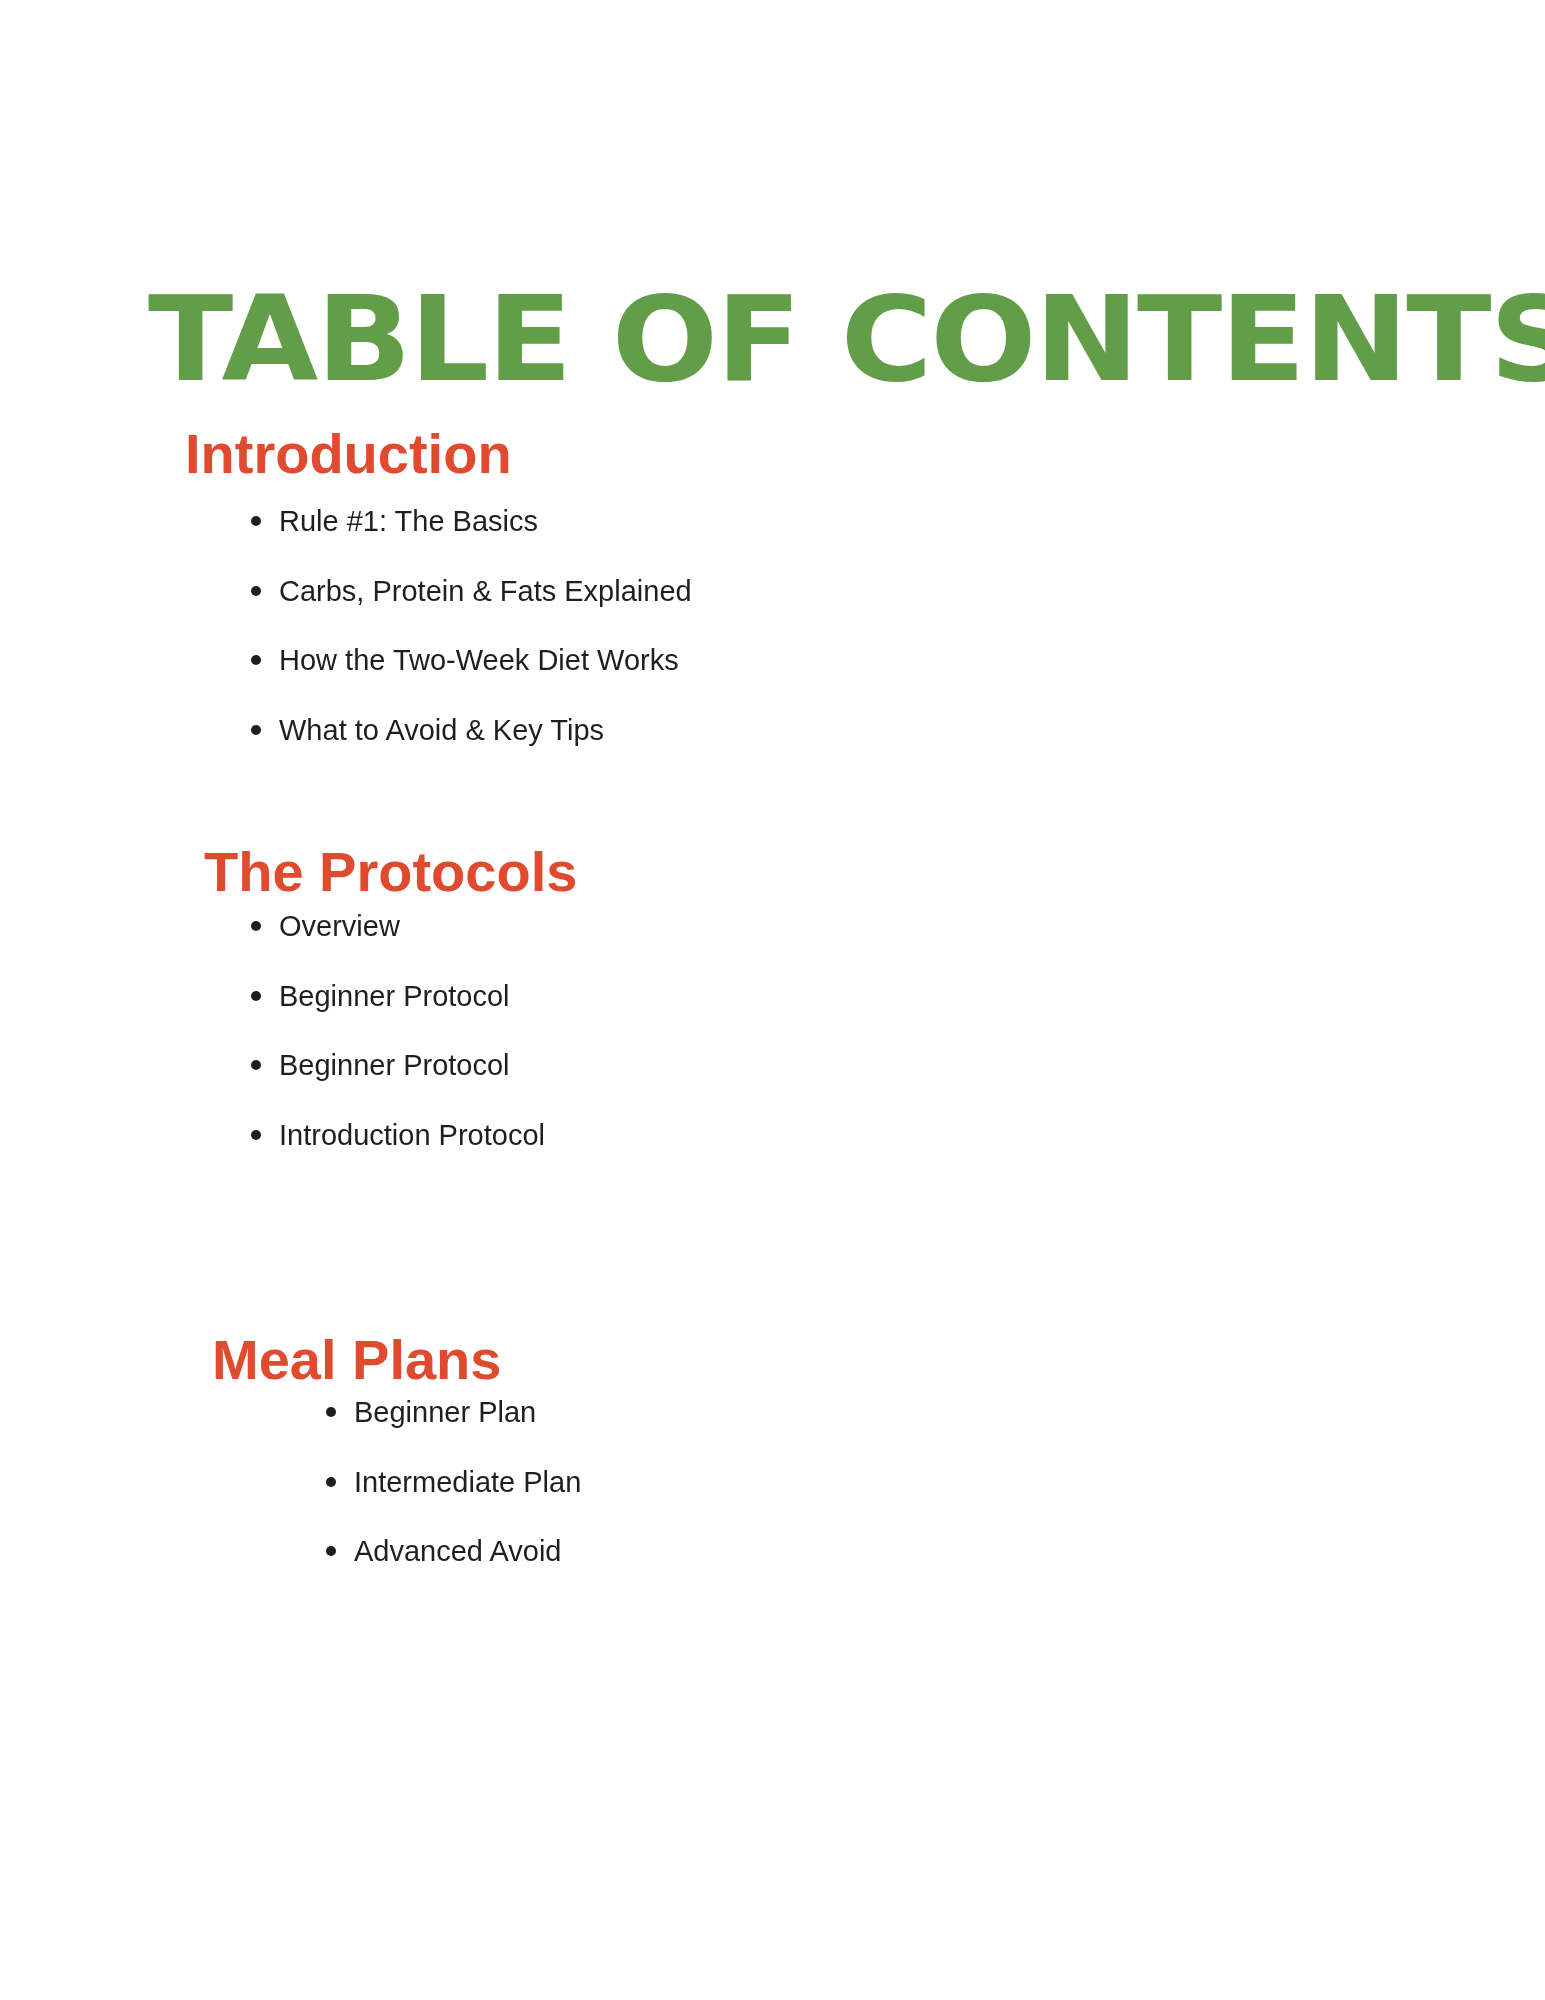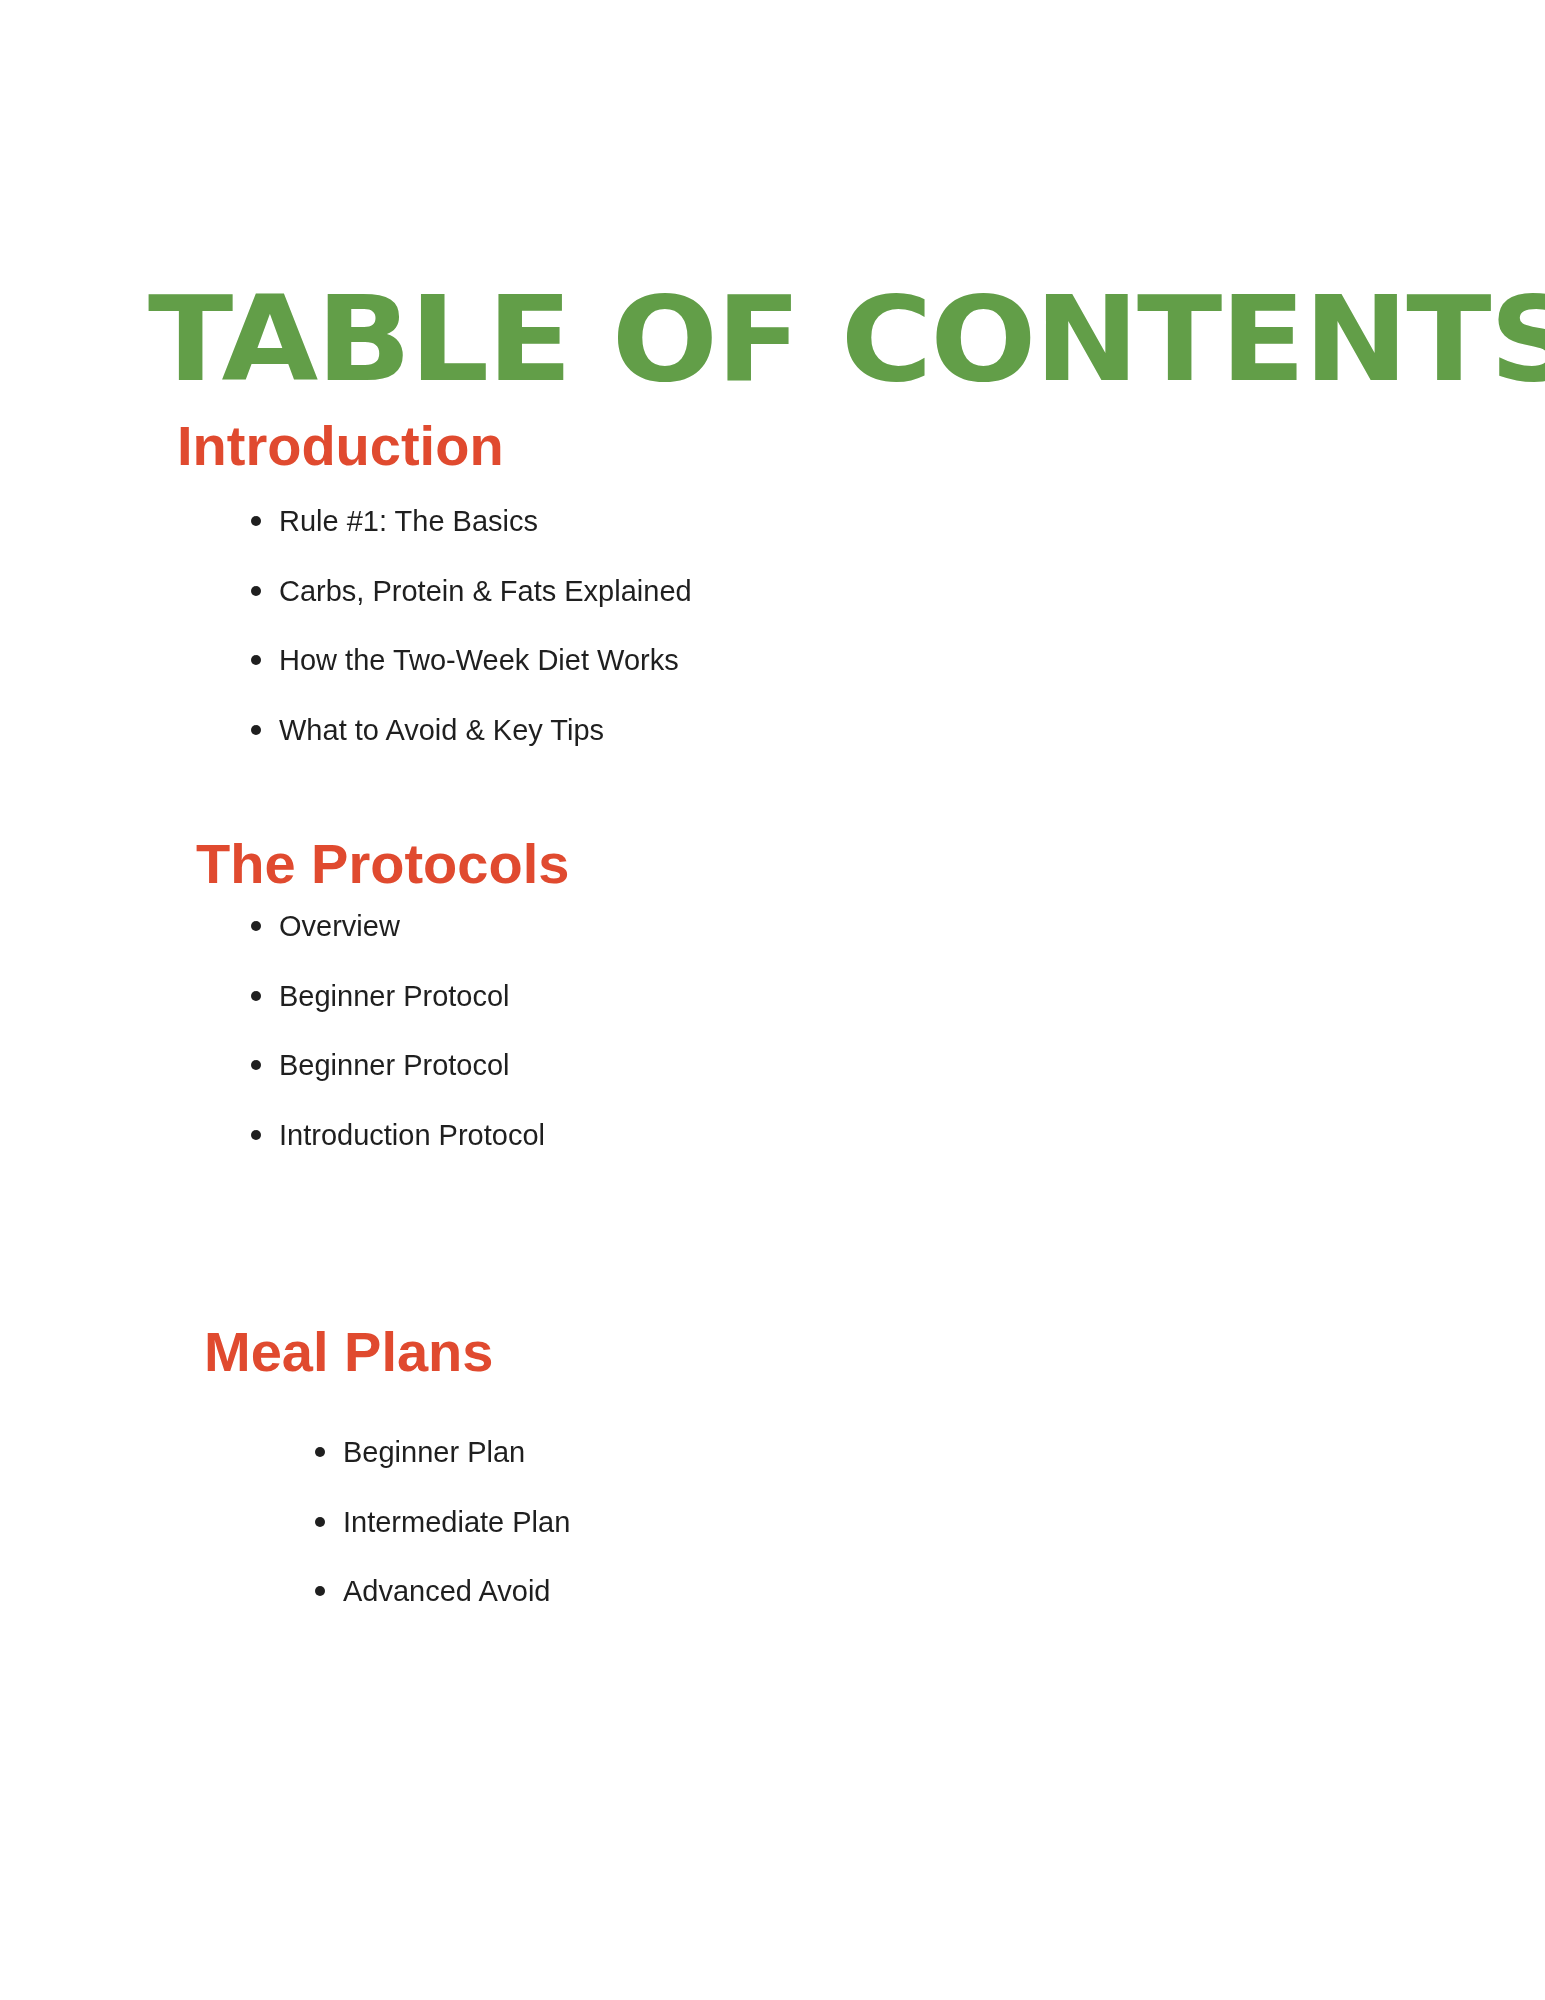--- a/index.html
+++ b/index.html
@@ -6,21 +6,21 @@
   body { width:1545px; height:2000px; position:relative; overflow:hidden; }
   .title {
     position:absolute; left:148px; top:200px; width:1250px;
     font-family:"DejaVu Sans", sans-serif; font-weight:bold;
     font-size:118px; line-height:120px; letter-spacing:-2px;
     color:#629E48; white-space:nowrap;
     transform:scaleX(1.06); transform-origin:left center;
   }
   .section-heading {
     position:absolute; font-family:"Liberation Sans", sans-serif; font-weight:bold;
-    font-size:56px; line-height:64px; color:#E04A2F; white-space:nowrap; margin:8px;
+    font-size:56px; line-height:64px; color:#E04A2F; white-space:nowrap; margin:16px;
   }
   .list { position:absolute; margin:0; padding:0; list-style:none; }
   .list li {
     position:relative; height:69.5px;
     font-family:"Liberation Sans", sans-serif; font-size:29px; line-height:40px;
     color:#1f1f1f; white-space:nowrap; padding-left:28px;
   }
   .bullet {
     position:absolute; left:0; top:15px; width:10px; height:10px;
     border-radius:50%; background:#1f1f1f;
@@ -46,18 +46,18 @@
   <ul class="list" style="left:251px; top:906px;">
     <li><span class="bullet"></span><span>Overview</span></li>
     <li><span class="bullet"></span><span>Beginner Protocol</span></li>
     <li><span class="bullet"></span><span>Beginner Protocol</span></li>
     <li><span class="bullet"></span><span>Introduction Protocol</span></li>
   </ul>
 </section>
 
 <section>
   <h2 class="section-heading" style="left:196px; top:1312px;">Meal Plans</h2>
-  <ul class="list" style="left:315px; top:1392px;margin-top:40px;">
+  <ul class="list" style="left:326px; top:1392px;">
     <li><span class="bullet"></span><span>Beginner Plan</span></li>
     <li><span class="bullet"></span><span>Intermediate Plan</span></li>
     <li><span class="bullet"></span><span>Advanced Avoid</span></li>
   </ul>
 </section>
 
 </body></html>

